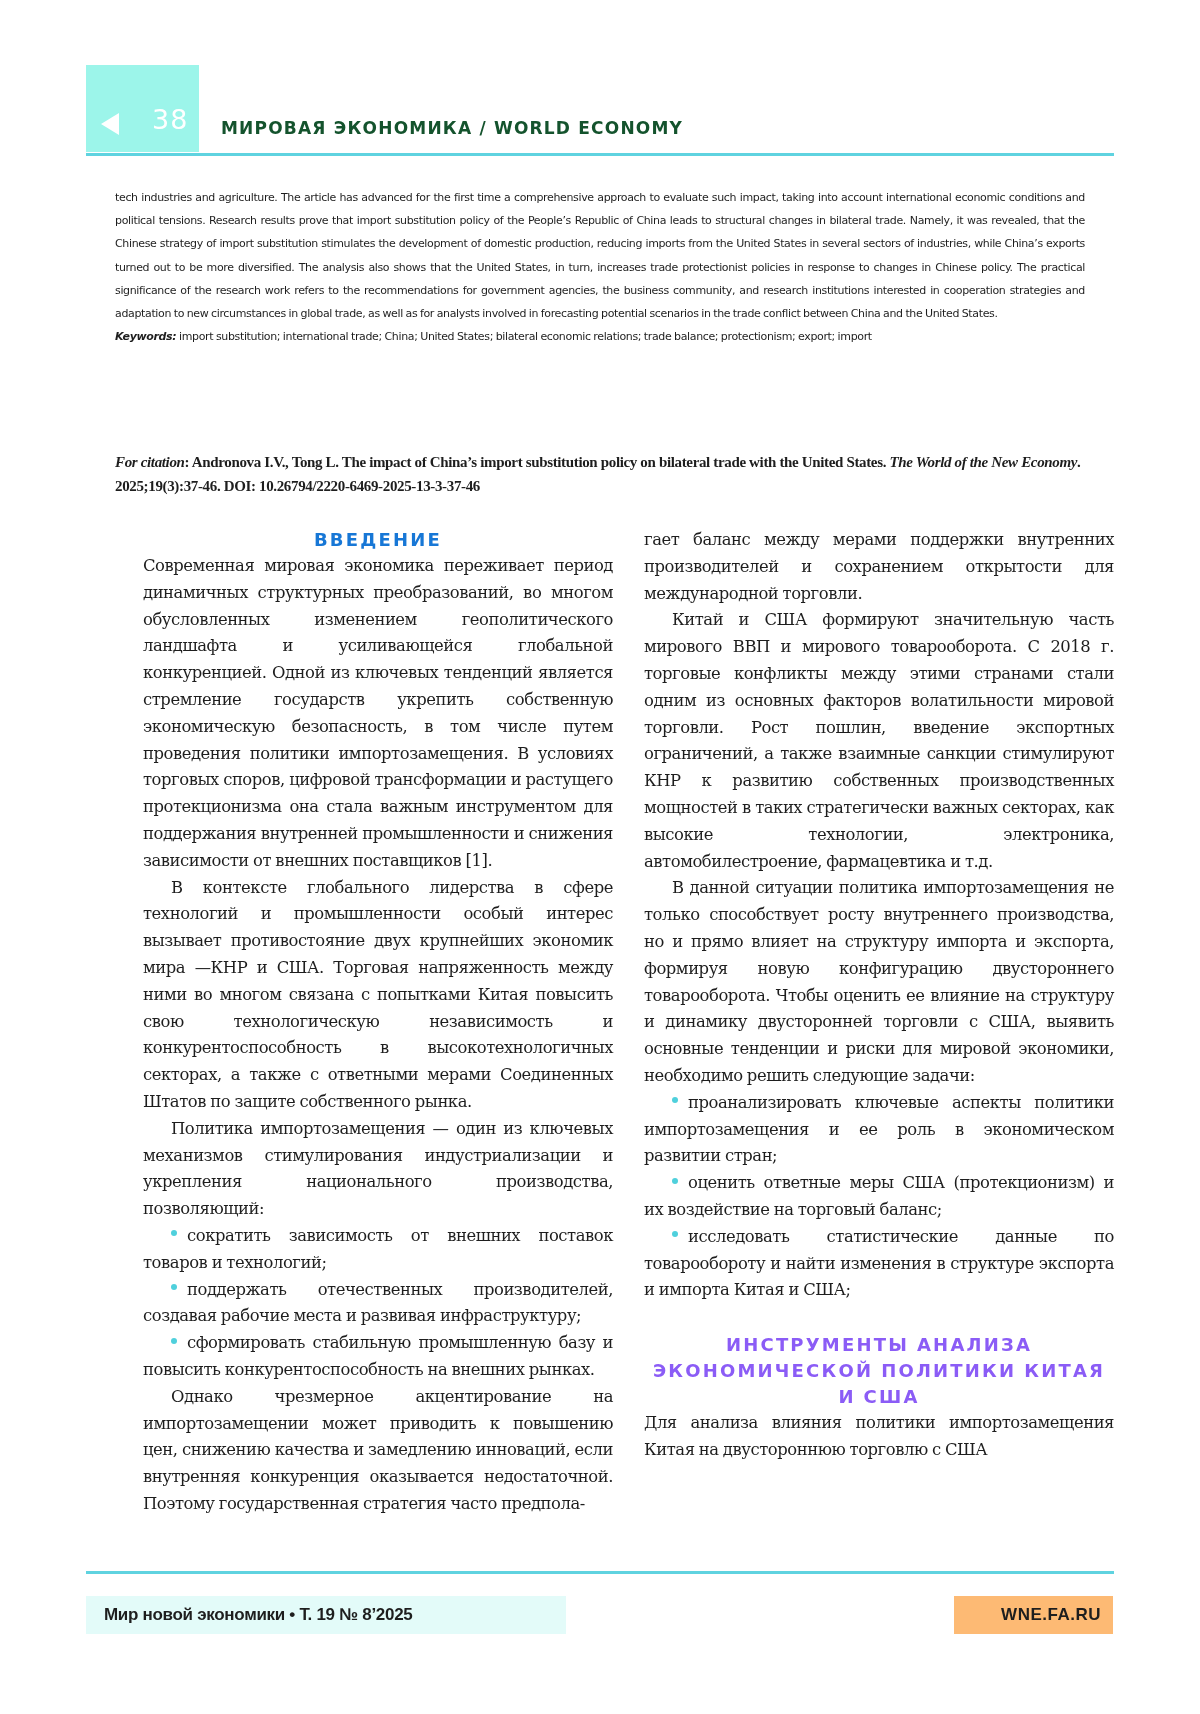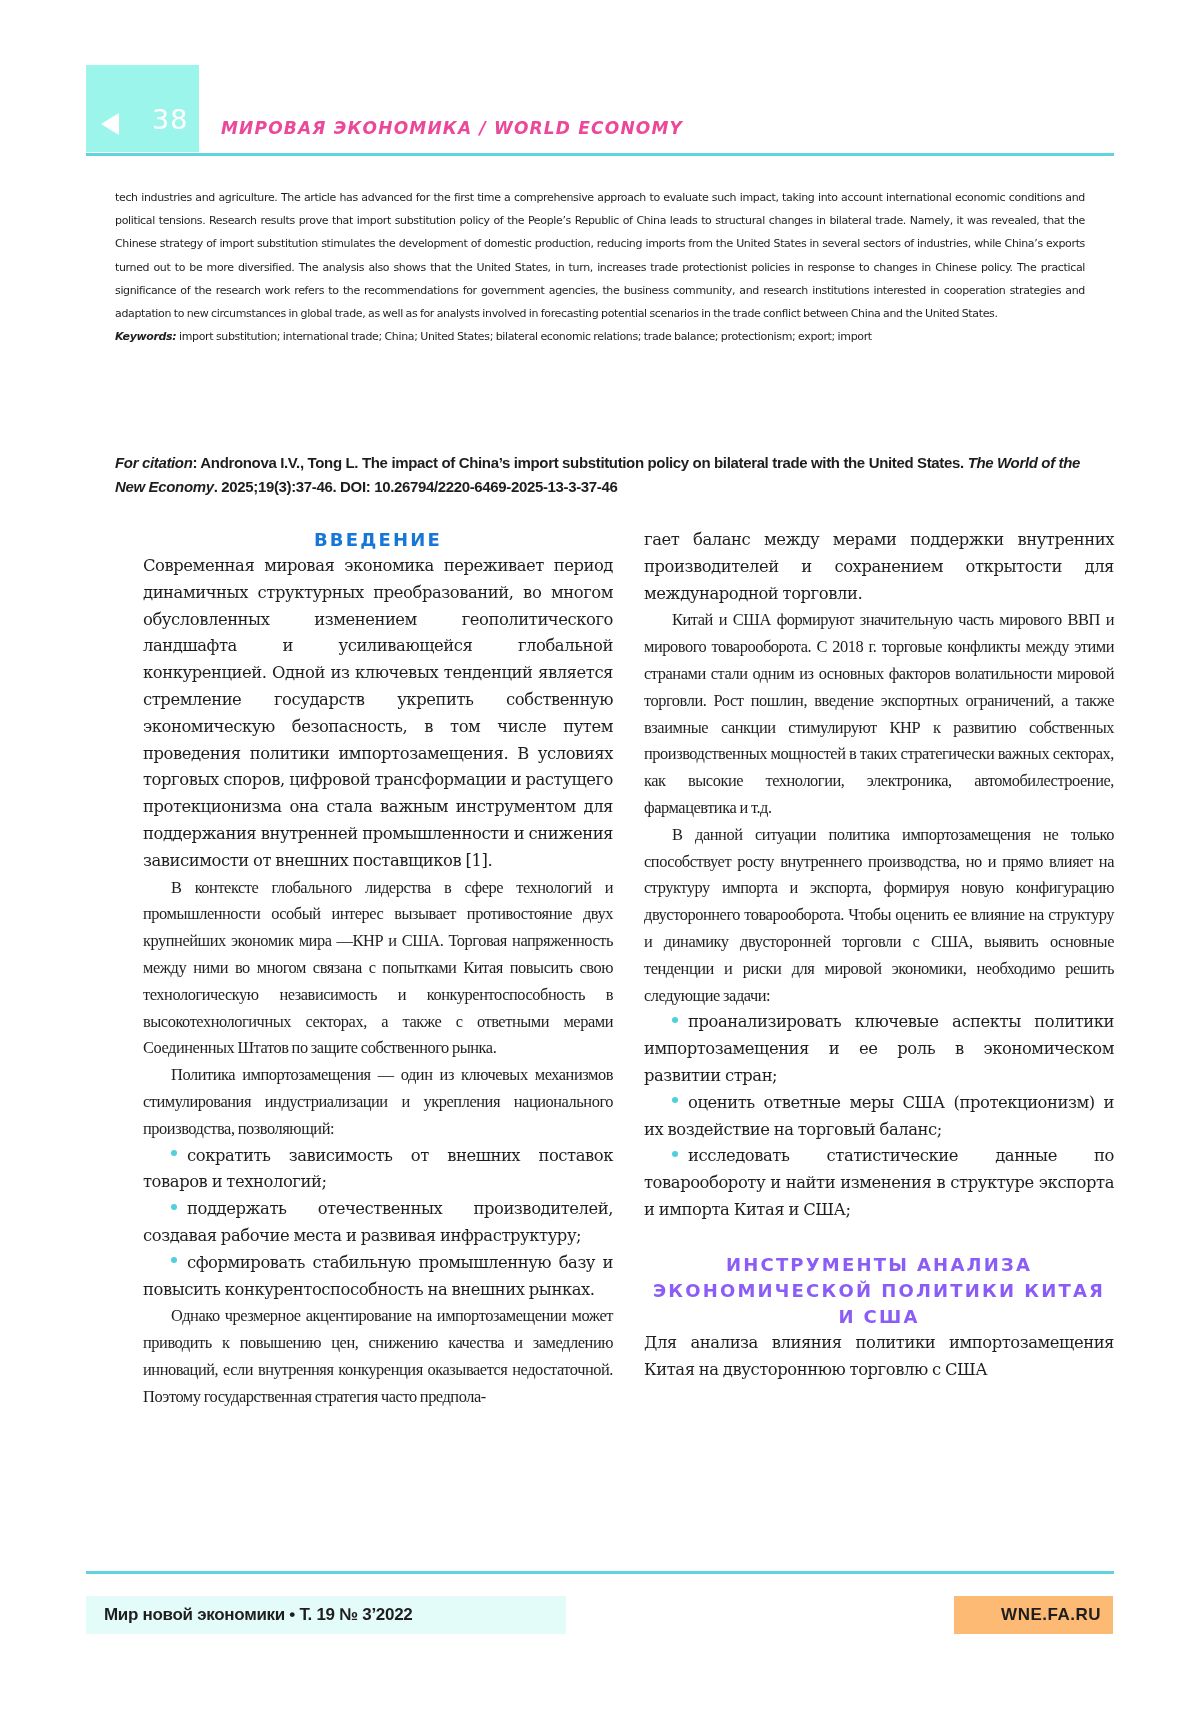--- a/index.html
+++ b/index.html
@@ -4,36 +4,36 @@
 <style>
   html, body { margin: 0; padding: 0; background: #ffffff; }
   body { width: 1200px; height: 1714px; position: relative; overflow: hidden; }
   .page { position: absolute; left: 0; top: 0; width: 996px; height: 1714px; }
 
   
   .header-tab { position: absolute; left: 86px; top: 65px; width: 113px; height: 87px; background: #9cf5ea; }
   .header-arrow { position: absolute; left: 101px; top: 113px; width: 0; height: 0;
     border-top: 11px solid transparent; border-bottom: 11px solid transparent; border-right: 18px solid #ffffff; }
   .page-number { position: absolute; left: 152px; top: 104px; font-family: "DejaVu Sans", sans-serif; font-size: 27px; color: #ffffff; letter-spacing: 1px; }
-  .section-label { position: absolute; left: 221px; top: 118px; font-family: "DejaVu Sans", sans-serif; font-weight: bold; font-size: 17px; color: #ec4899; letter-spacing: 1.2px; font-style: italic; }
+  .section-label { position: absolute; left: 221px; top: 118px; font-family: "DejaVu Sans", sans-serif; font-weight: bold; font-size: 17px; color: #14532d; letter-spacing: 1.2px; }
   .header-rule { position: absolute; left: 86px; top: 153px; width: 1028px; height: 3px; background: #5fd3e0; }
 
   
   .abstract { position: absolute; left: 115px; top: 186px; width: 970px; font-family: "DejaVu Sans", sans-serif; font-size: 11px; line-height: 23.2px; color: #1e1e1e; letter-spacing: -0.35px; word-spacing: -0.5px; text-align: justify; }
   .abstract p { margin: 0; }
   .kw-label { font-weight: bold; font-style: italic; }
-  .citation { position: absolute; left: 115px; top: 451px; width: 975px; font-family: Liberation Sans, sans-serif; font-size: 15px; line-height: 23.5px; color: #1e1e1e; font-weight: bold; letter-spacing: -0.35px; }
+  .citation { position: absolute; left: 115px; top: 451px; width: 975px; font-family: Liberation Serif, serif; font-size: 15px; line-height: 23.5px; color: #1e1e1e; font-weight: bold; letter-spacing: -0.35px; }
   .citation .it { font-style: italic; }
 
   
   .col { position: absolute; top: 527px; width: 470px; font-family: "DejaVu Serif", serif; font-size: 16.4px; line-height: 26.8px; color: #1e1e1e; letter-spacing: -0.45px; word-spacing: -0.5px; margin-left: 28px; }
   .col-left { left: 115px; }
   .col-right { left: 616px; }
   .col p { margin: 0; text-align: justify; }
-  .col p.indent { text-indent: 28px; font-family: Liberation Serif, serif; }
+  .col p.indent { text-indent: 28px; }
   .col p.noindent { text-indent: 0; }
   .h-section { font-family: "DejaVu Sans", sans-serif; font-weight: bold; color: #1777d6; text-align: center; letter-spacing: 2.2px; font-size: 18px; line-height: 26px; margin: 0; }
   .h-first { margin-top: 0; }
   .bullet-item { text-indent: 28px; }
   .bullet { display: inline-block; width: 6px; height: 6px; border-radius: 50%; background: #4fd0dc; margin-right: 10px; vertical-align: middle; position: relative; top: -3px; text-indent: 0; }
   .h-second { margin-top: 28px; line-height: 26px; }
 
   
   .footer-rule { position: absolute; left: 86px; top: 1571px; width: 1028px; height: 3px; background: #5fd3e0; }
   .footer-left { position: absolute; left: 86px; top: 1596px; width: 480px; height: 38px; background: #e3fbf9; }
@@ -76,18 +76,18 @@
     <p class="indent">В данной ситуации политика импортозамещения не только способствует росту внутреннего производства, но и прямо влияет на структуру импорта и экспорта, формируя новую конфигурацию двустороннего товарооборота. Чтобы оценить ее влияние на структуру и динамику двусторонней торговли с США, выявить основные тенденции и риски для мировой экономики, необходимо решить следующие задачи:</p>
     <p class="bullet-item"><span class="bullet" style="background: rgb(79, 208, 220);"></span><span>проанализировать ключевые аспекты политики импортозамещения и ее роль в экономическом развитии стран;</span></p>
     <p class="bullet-item"><span class="bullet" style="background: rgb(79, 208, 220);"></span><span>оценить ответные меры США (протекционизм) и их воздействие на торговый баланс;</span></p>
     <p class="bullet-item"><span class="bullet" style="background: rgb(79, 208, 220);"></span><span>исследовать статистические данные по товарообороту и найти изменения в структуре экспорта и импорта Китая и США;</span></p>
     <h2 class="h-section h-second" style="color: #8b5cf6;">ИНСТРУМЕНТЫ АНАЛИЗА ЭКОНОМИЧЕСКОЙ ПОЛИТИКИ КИТАЯ И США</h2>
     <p class="noindent">Для анализа влияния политики импортозамещения Китая на двустороннюю торговлю с США</p>
   </div>
 
   <div class="footer-rule"></div>
   <div class="footer-left">
-      <span>Мир новой экономики • Т. 19 № 3’2022</span>
+      <span>Мир новой экономики • Т. 19 № 8’2025</span>
     </div>
   <div class="footer-right">
       <span>WNE.FA.RU</span>
     </div>
 </div>
 
 </body></html>

